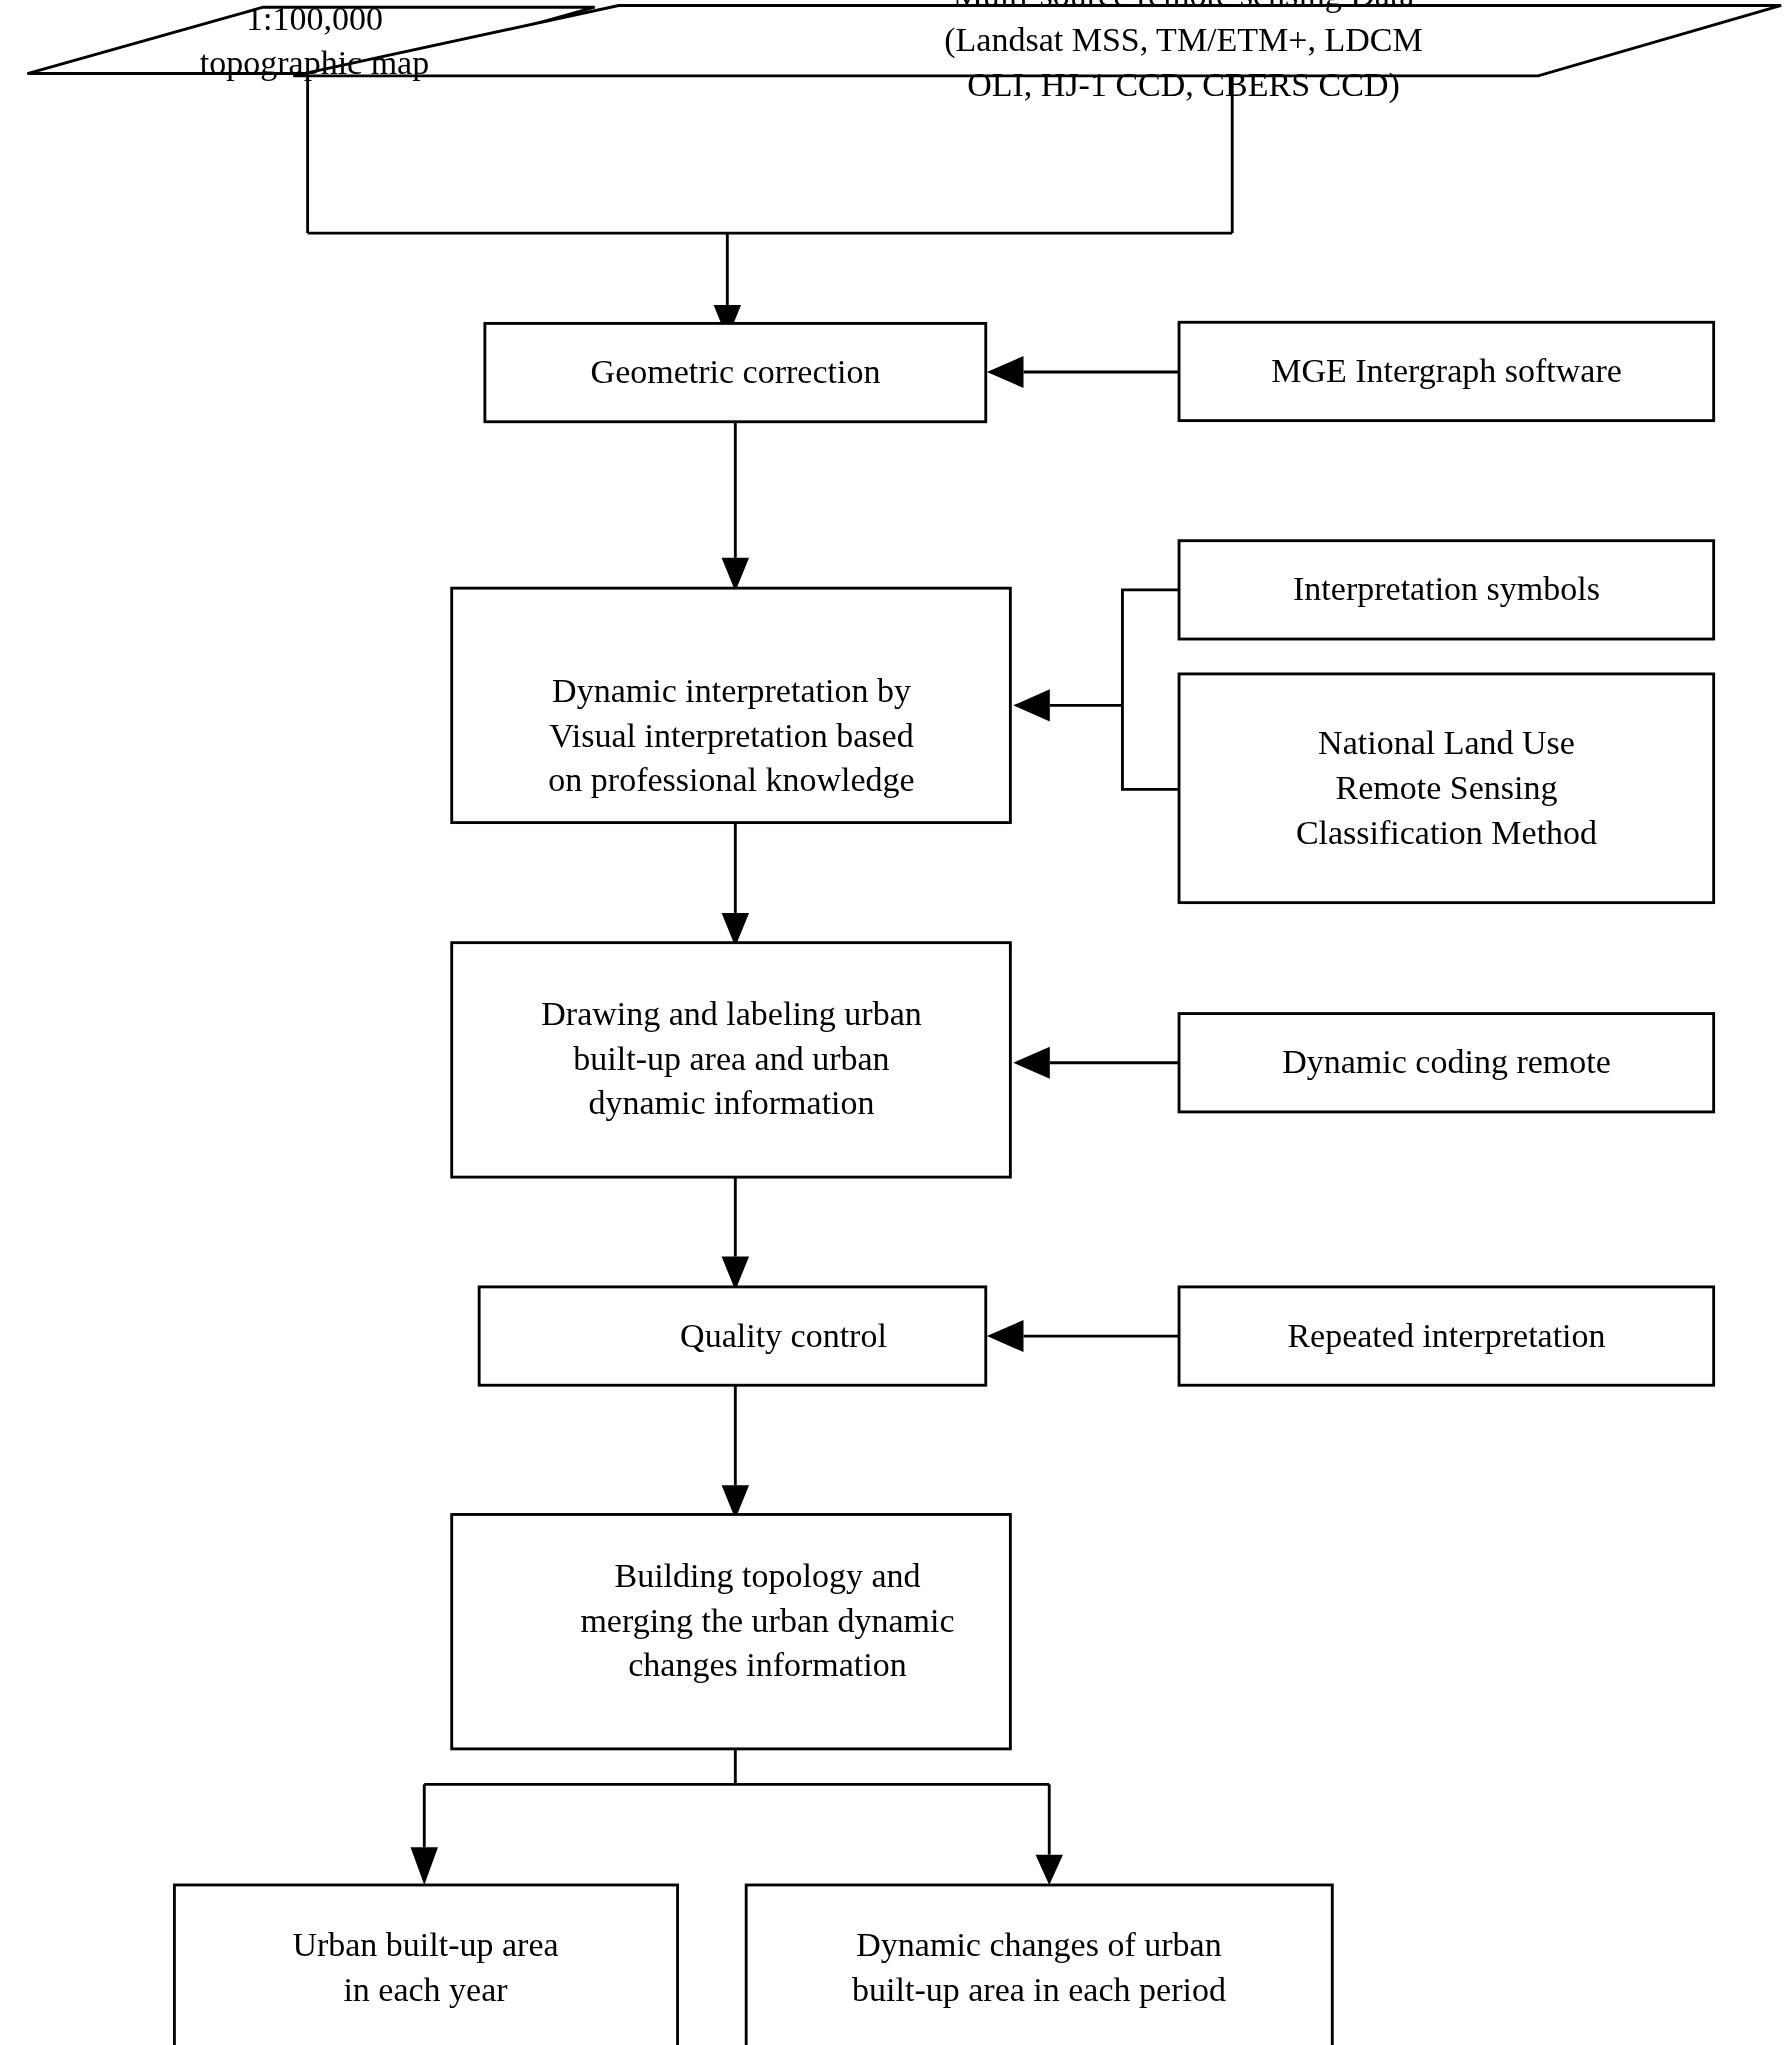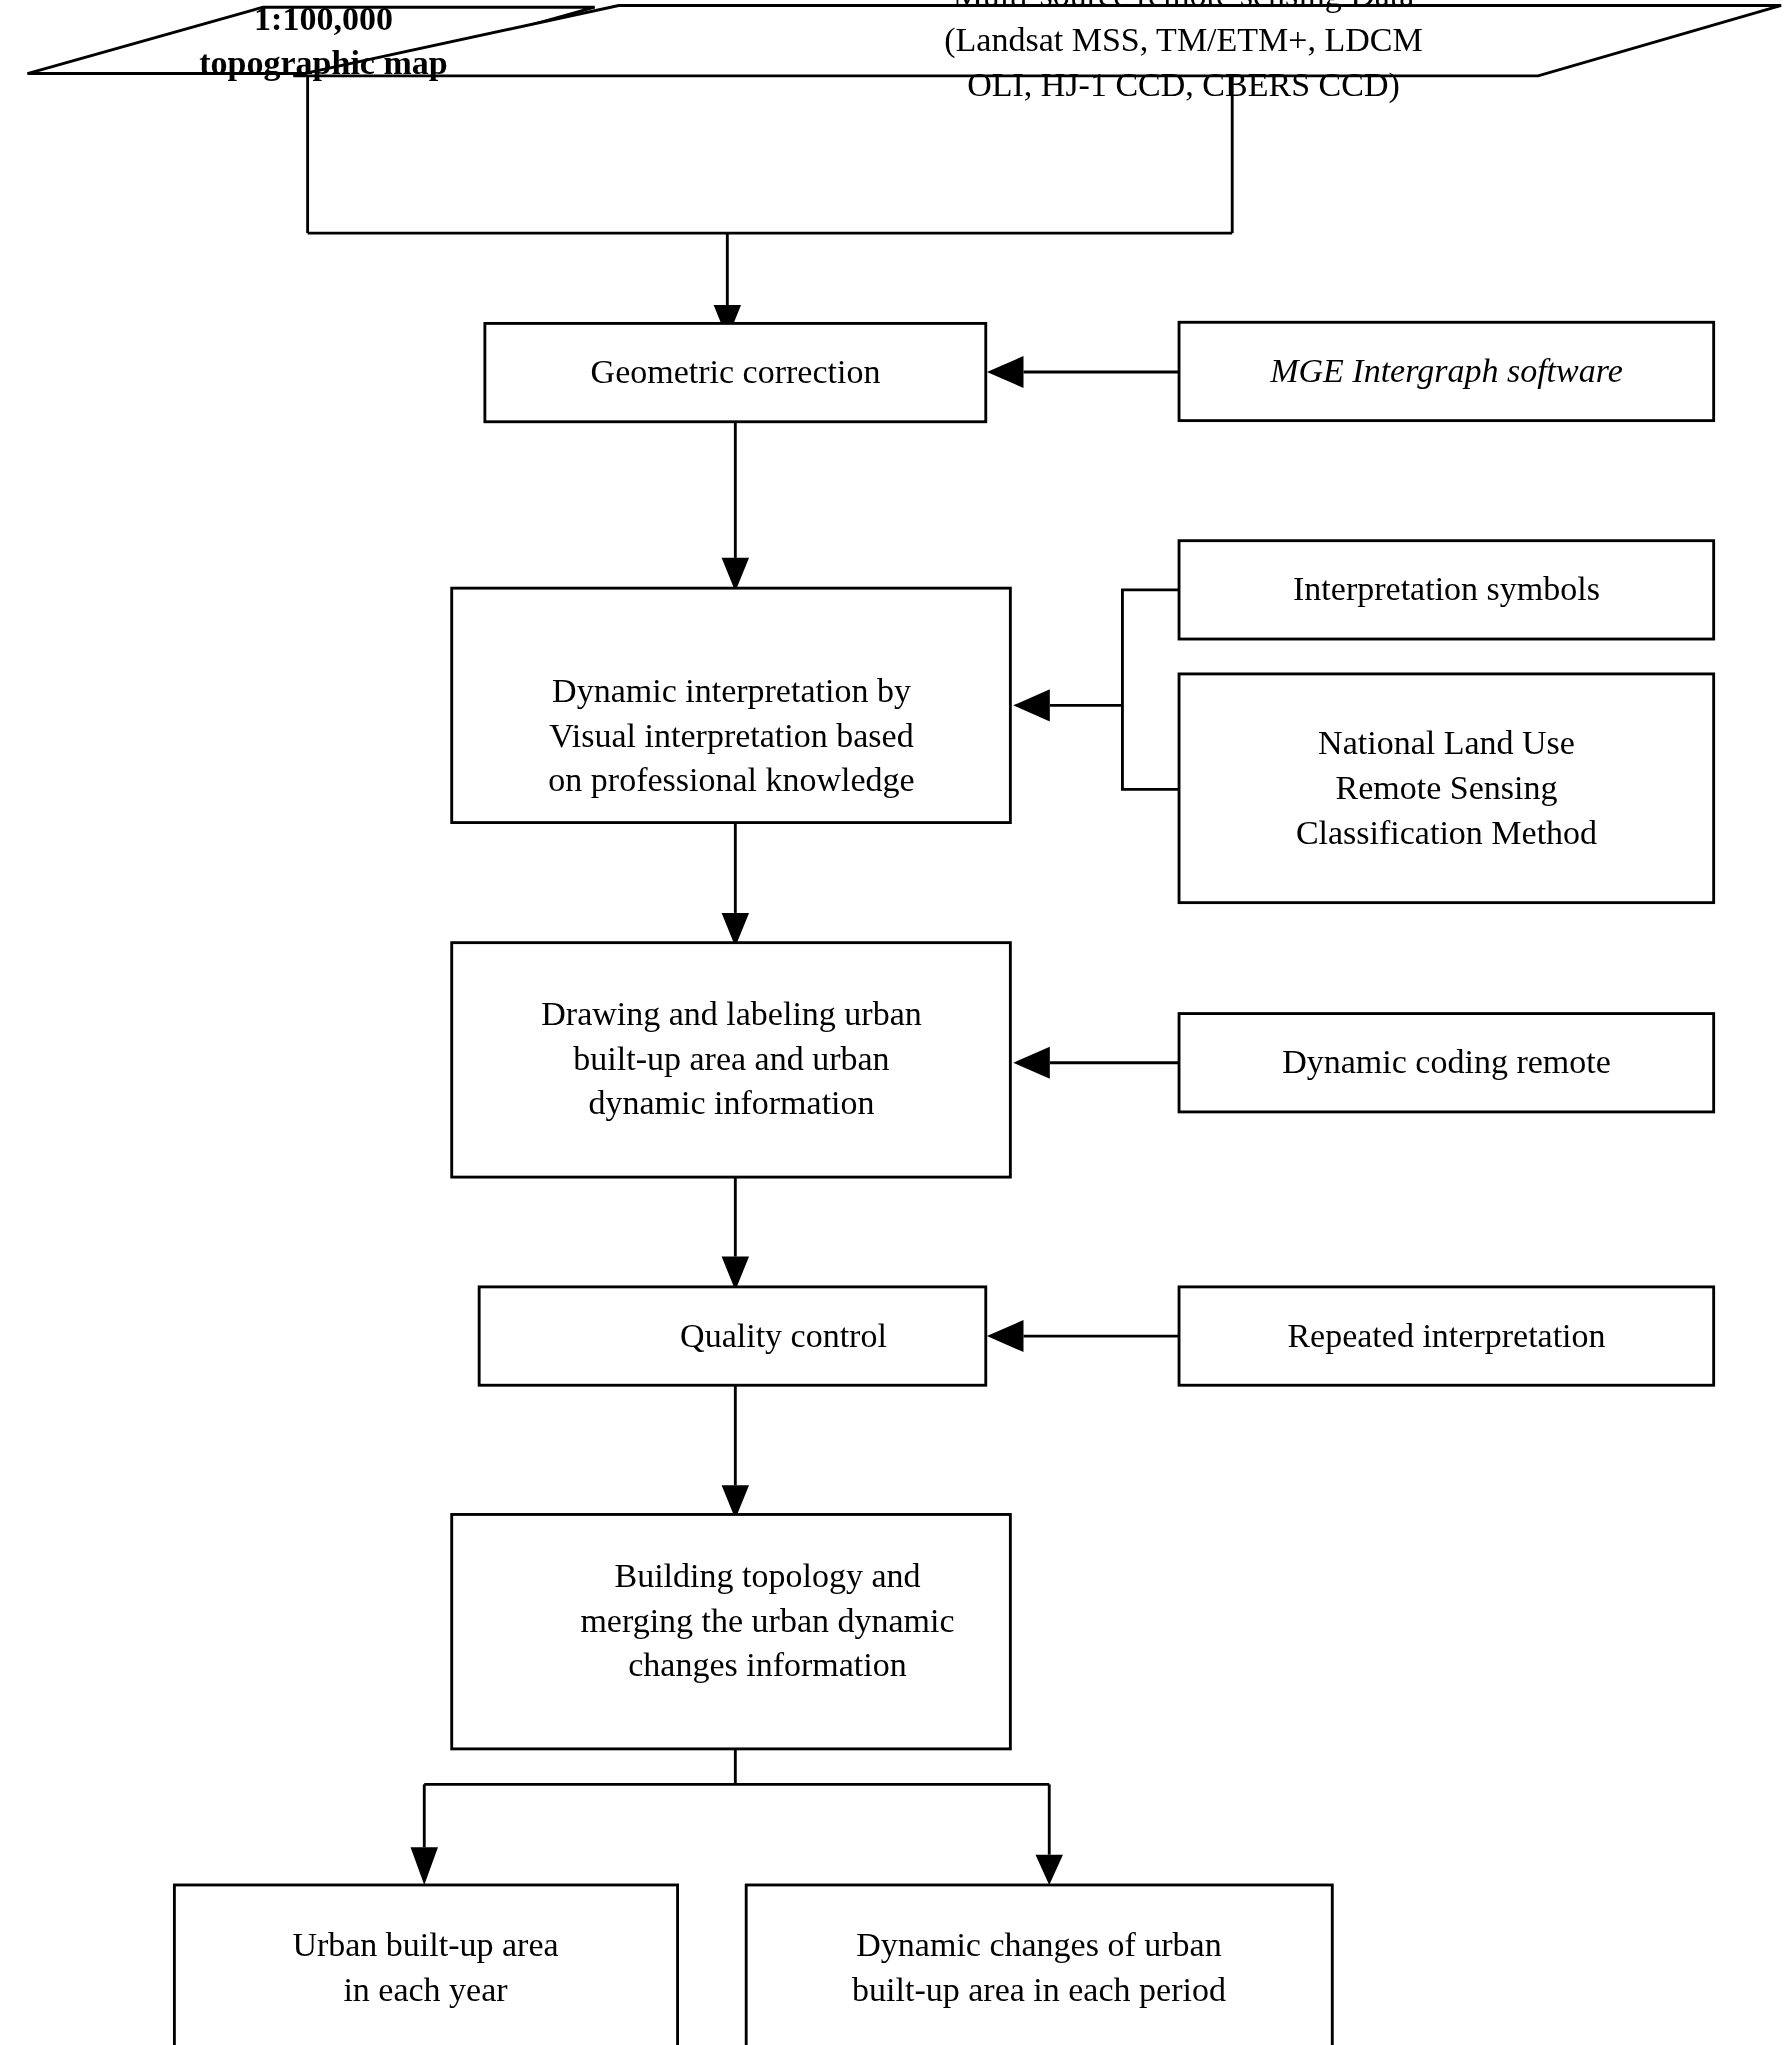--- a/index.html
+++ b/index.html
@@ -100,30 +100,30 @@
       <polygon points="718,3230 766,3230 742,3296" fill="#000000" stroke="none"></polygon>
       <path d="M 1835,3120 L 1835,3243"></path>
       <polygon points="1811,3243 1859,3243 1835,3296" fill="#000000" stroke="none"></polygon>
 
       <rect x="305" y="3296" width="880" height="290" fill="#ffffff" stroke="#000000" stroke-width="5"></rect>
       <rect x="1305" y="3296" width="1025" height="290" fill="#ffffff" stroke="#000000" stroke-width="5"></rect>
 
     </g>
   </svg>
 
-  <div class="node-text" style="left:66px; top:6.9px; width:515px; height:69px;font-weight:bold;">1:100,000
+  <div class="node-text" style="left:57px; top:6.9px; width:515px; height:69px;">1:100,000
 topographic map</div>
 
   <div class="node-text" style="left:623px; top:3.4px; width:1121px; height:74px;">Multi-source remote sensing Data
 (Landsat MSS, TM/ETM+, LDCM
 OLI, HJ-1 CCD, CBERS CCD)</div>
 
   <div class="node-text" style="left:485px; top:323px; width:501px; height:98px;">Geometric correction</div>
 
-  <div class="node-text" style="left:1179px; top:322px; width:535px; height:98px;font-style:italic;">MGE Intergraph software</div>
+  <div class="node-text" style="left:1179px; top:322px; width:535px; height:98px;">MGE Intergraph software</div>
 
   <div class="node-text" style="left:452px; top:588px; width:559px; height:296px;">Dynamic interpretation by
 Visual interpretation based
 on professional knowledge</div>
 
   <div class="node-text" style="left:1179px; top:540px; width:535px; height:98px;">Interpretation symbols</div>
 
   <div class="node-text" style="left:1179px; top:674px; width:535px; height:229px;">National Land Use
 Remote Sensing
 Classification Method</div>

